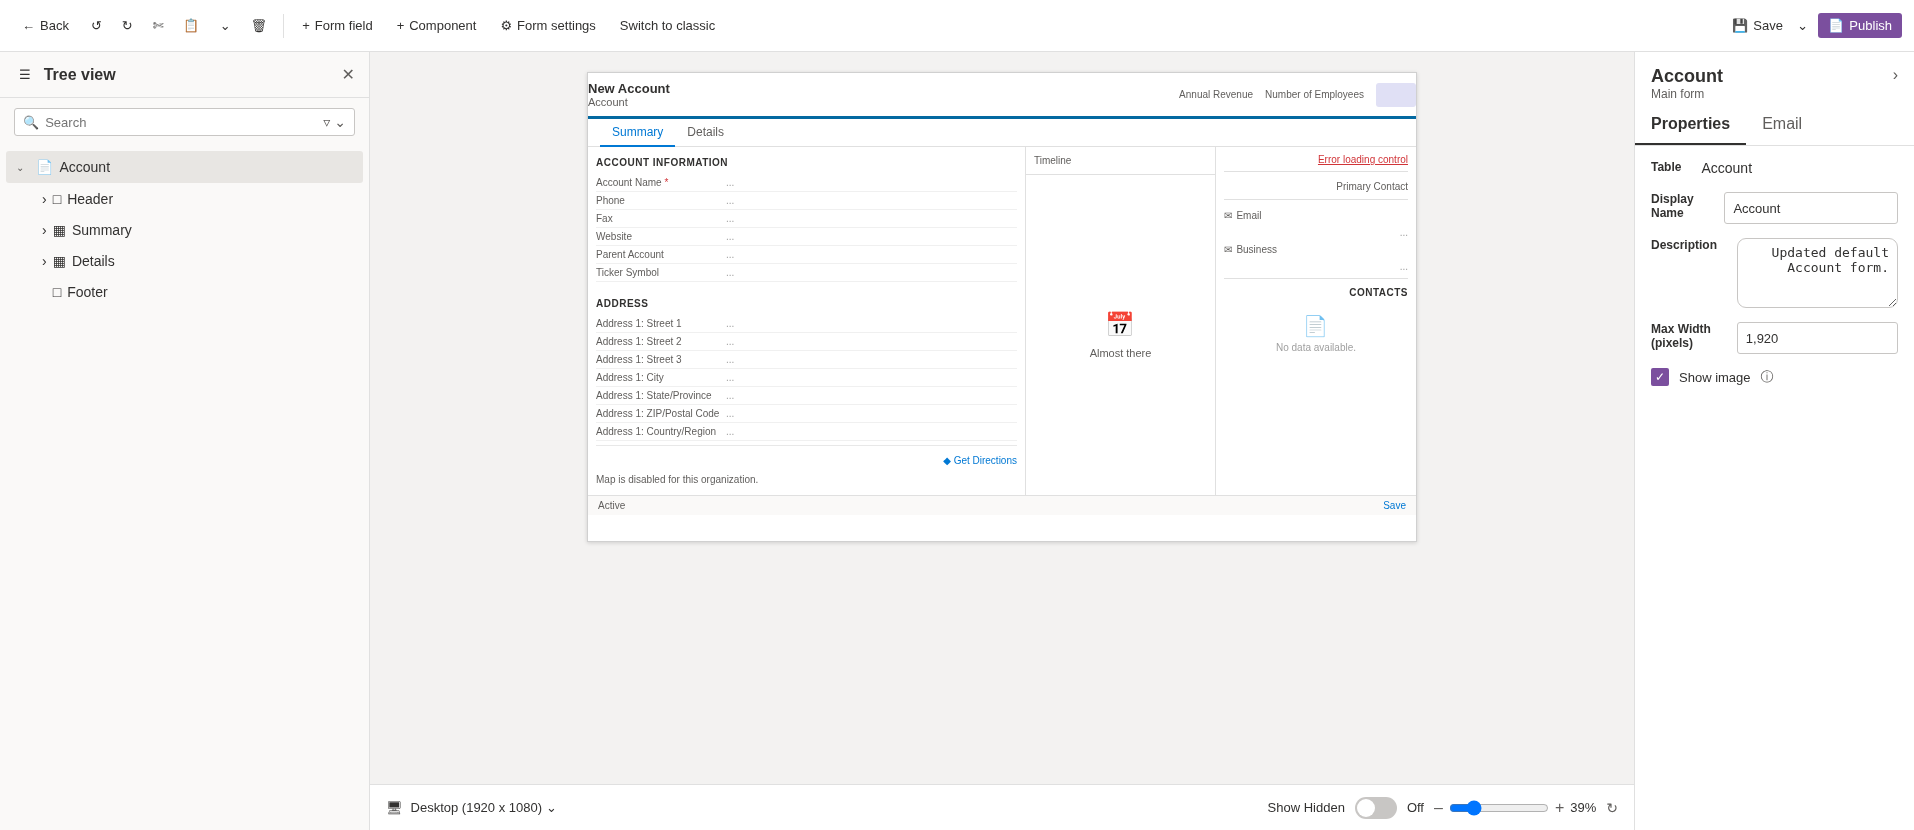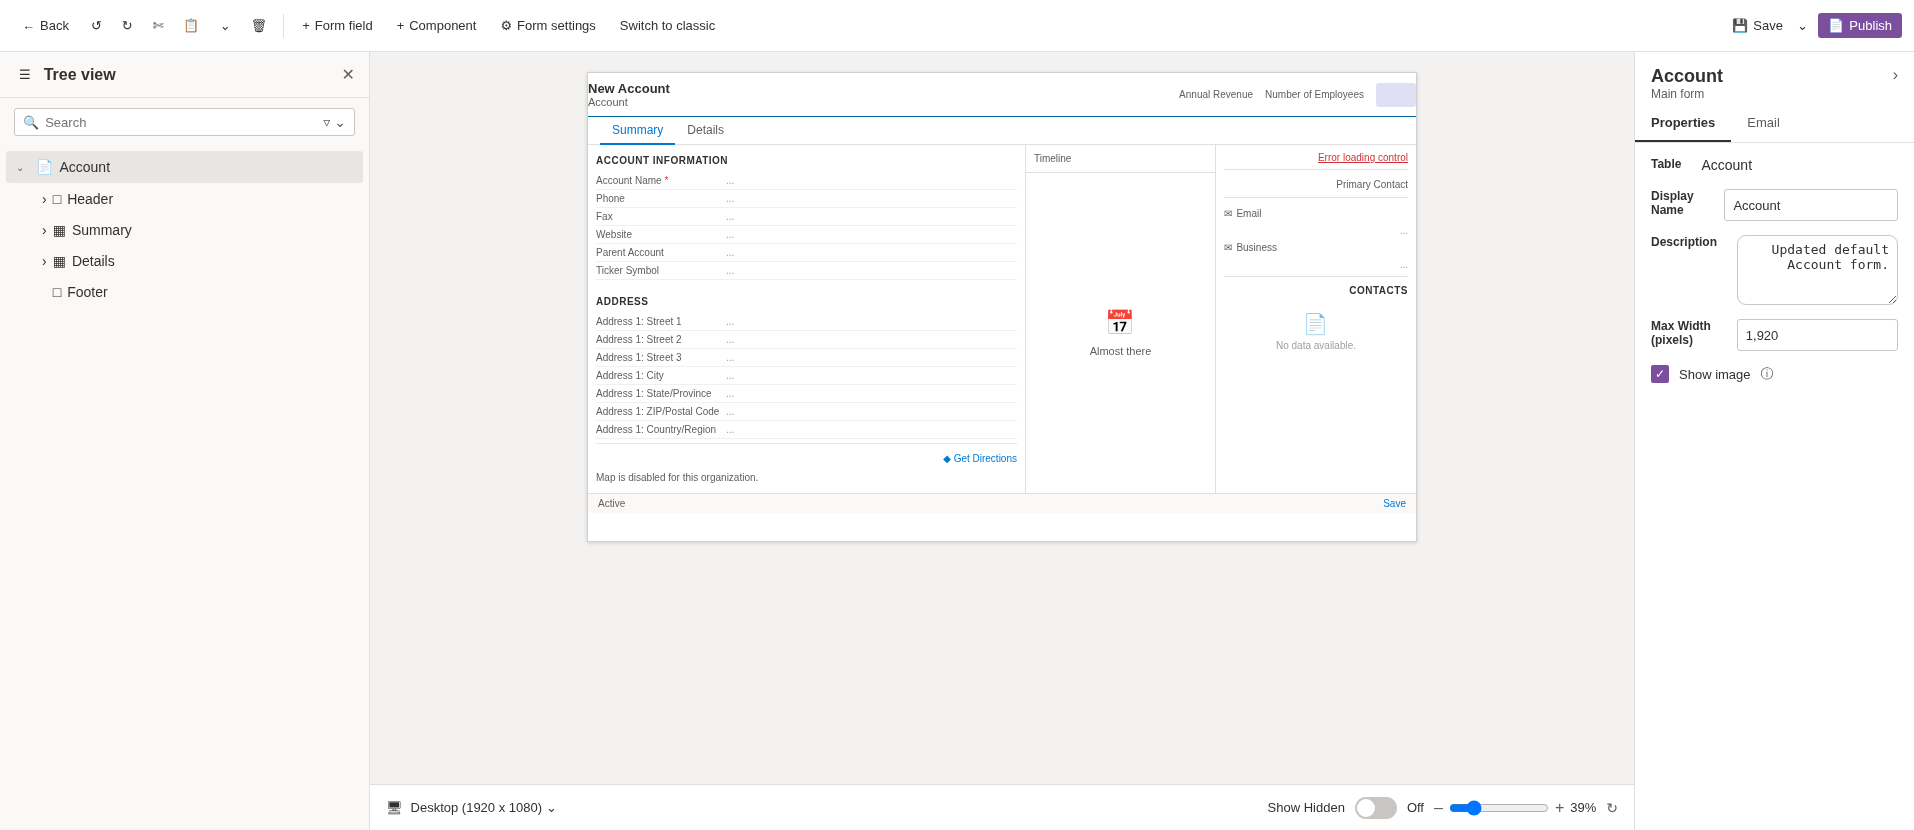--- a/index.html
+++ b/index.html
@@ -63,21 +63,21 @@
       cursor: pointer; font-size: 14px; color: #323130; margin: 1px 6px; border-radius: 3px;
     }
 
     
     .center-panel { flex: 1; display: flex; flex-direction: column; overflow: hidden; background: #f3f2f1; }
     .canvas-area { flex: 1; overflow: auto; display: flex; align-items: flex-start; justify-content: center; padding: 20px; }
     .form-preview {
       background: #fff; border: 1px solid #d0d0d0; width: 830px; min-height: 470px;
       box-shadow: 0 1px 4px rgba(0,0,0,0.15); font-size: 11px;
     }
-    .form-preview-header { padding: 8px 0; border-bottom: 1px solid #0369a1; }
+    .form-preview-header { padding: 8px 0; border-bottom: 3px solid #0369a1; }
     .form-preview-title { font-size: 13px; font-weight: 600; color: #323130; }
     .form-preview-subtitle { font-size: 11px; color: #605e5c; }
     .form-tabs { display: flex; gap: 0; border-bottom: 1px solid #e0e0e0; padding: 0 12px; }
     .form-tab {
       padding: 6px 12px; font-size: 12px; cursor: pointer; color: #605e5c;
       border-bottom: 2px solid transparent; margin-bottom: -1px;
     }
     .form-tab.active { color: #0078d4; border-bottom-color: #0078d4; }
     .form-content { display: flex; gap: 0; }
     .form-section-title { font-size: 10px; font-weight: 700; color: #323130; letter-spacing: 0.5px; margin-bottom: 6px; margin-top: 4px; }
@@ -119,21 +119,21 @@
     .right-panel {
       width: 280px; background: #fff; border-left: 1px solid #e0e0e0;
       display: flex; flex-direction: column; flex-shrink: 0; overflow-y: auto;
     }
     .right-panel-header { padding: 14px 16px 4px; display: flex; justify-content: space-between; align-items: flex-start; }
     .right-panel-title { font-size: 18px; font-weight: 600; color: #323130; }
     .right-panel-subtitle { font-size: 12px; color: #605e5c; }
     .right-panel-chevron { background: none; border: none; cursor: pointer; color: #605e5c; font-size: 16px; }
     .right-tabs { display: flex; border-bottom: 1px solid #e0e0e0; margin: 0 0 0 0; }
     .right-tab {
-      padding: 10px 16px; font-size: 13px; cursor: pointer; color: #605e5c;
+      padding: 10px 16px; font-size: 16px; cursor: pointer; color: #605e5c;
       border-bottom: 2px solid transparent;
     }
     .right-tab.active { color: #323130; font-weight: 600; border-bottom-color: #323130; }
     .right-content { padding: 14px 16px; display: flex; flex-direction: column; gap: 14px; }
     .prop-label { font-size: 12px; color: #323130; font-weight: 600; margin-bottom: 4px; }
     .prop-value { font-size: 14px; color: #323130; }
     .prop-input {
       width: 100%; border: 1px solid #c8c6c4; border-radius: 3px; padding: 6px 8px;
       font-size: 13px; color: #323130; outline: none; background: #fff;
     }

